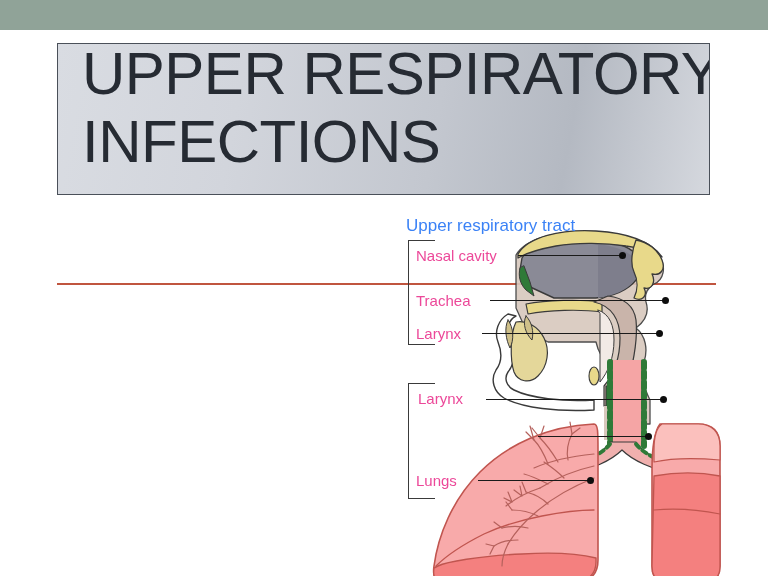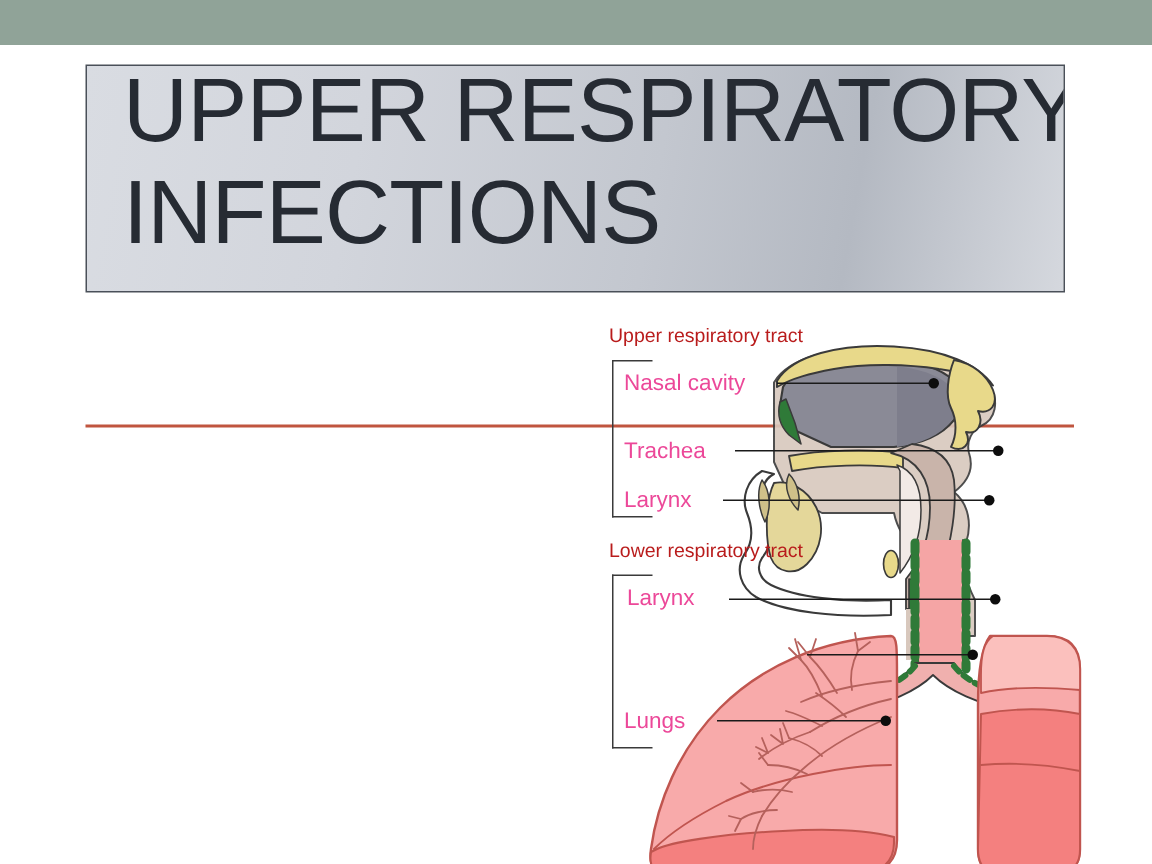--- a/index.html
+++ b/index.html
@@ -39,21 +39,21 @@
   
   .red-rule{
     position:absolute;left:57px;top:283px;width:659px;height:2px;
     background:#c0553f;
   }
 
   
   .diagram{position:absolute;left:398px;top:210px;width:370px;height:366px;}
 
   .grp-title{
-    position:absolute;color:#b91c1c;font-size:13px;white-space:nowrap;text-align:center;
+    position:absolute;color:#3b82f6;font-size:17px;white-space:nowrap;text-align:center;
   }
   .lbl{
     position:absolute;color:#ec4899;font-size:15px;white-space:nowrap;
   }
 
   
   .bracket{position:absolute;border:1.6px solid #3a3a3a;border-right:none;}
 
   
   .leader{position:absolute;height:1.4px;background:#1a1a1a;}
@@ -198,21 +198,20 @@
     <div class="dot" style="left:221px;top:42px;"></div>
 
     <div class="lbl" style="left:18px;top:82px;">Trachea</div>
     <div class="leader" style="left:92px;top:90px;width:178px;"></div>
     <div class="dot" style="left:264px;top:87px;"></div>
 
     <div class="lbl" style="left:18px;top:115px;text-align:center;">Larynx</div>
     <div class="leader" style="left:84px;top:123px;width:180px;"></div>
     <div class="dot" style="left:258px;top:120px;"></div>
 
-    <div class="grp-title" style="left:8px;top:149px;">Lower respiratory tract</div>
 
     <div class="bracket" style="left:10px;top:173px;width:26px;height:114px;"></div>
 
     <div class="lbl" style="left:20px;top:180px;">Larynx</div>
     <div class="leader" style="left:88px;top:189px;width:180px;"></div>
     <div class="dot" style="left:262px;top:186px;"></div>
 
     <div class="leader" style="left:140px;top:226px;width:112px;"></div>
     <div class="dot" style="left:247px;top:223px;"></div>
 

